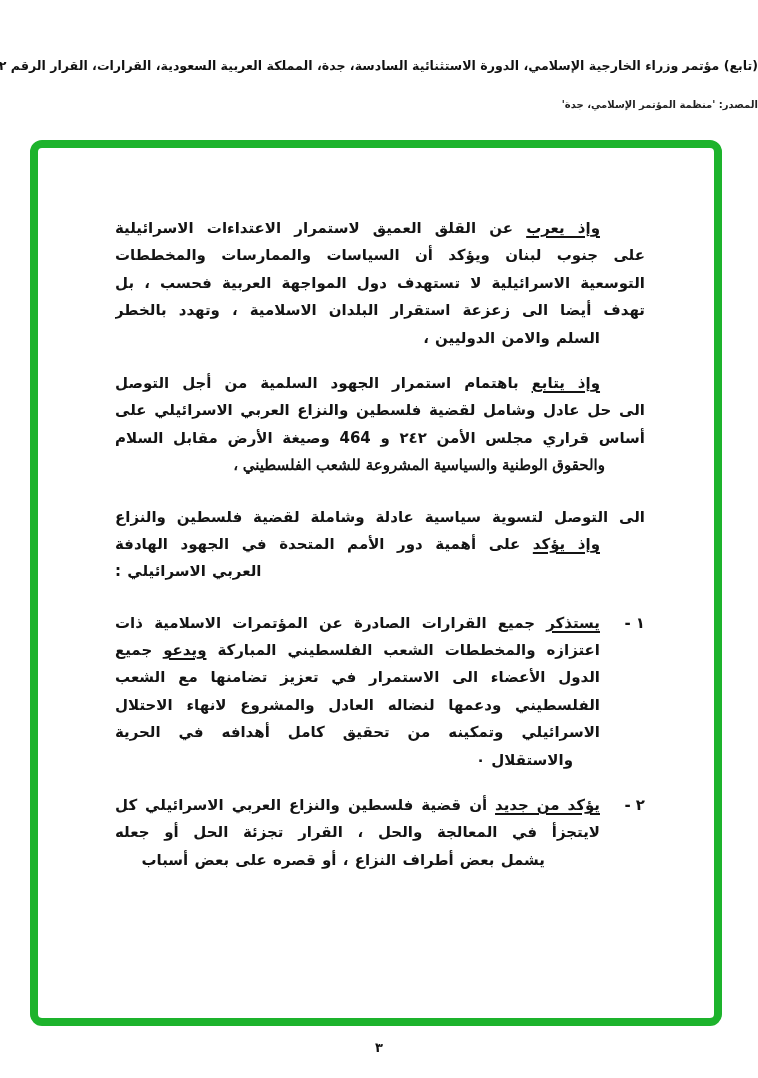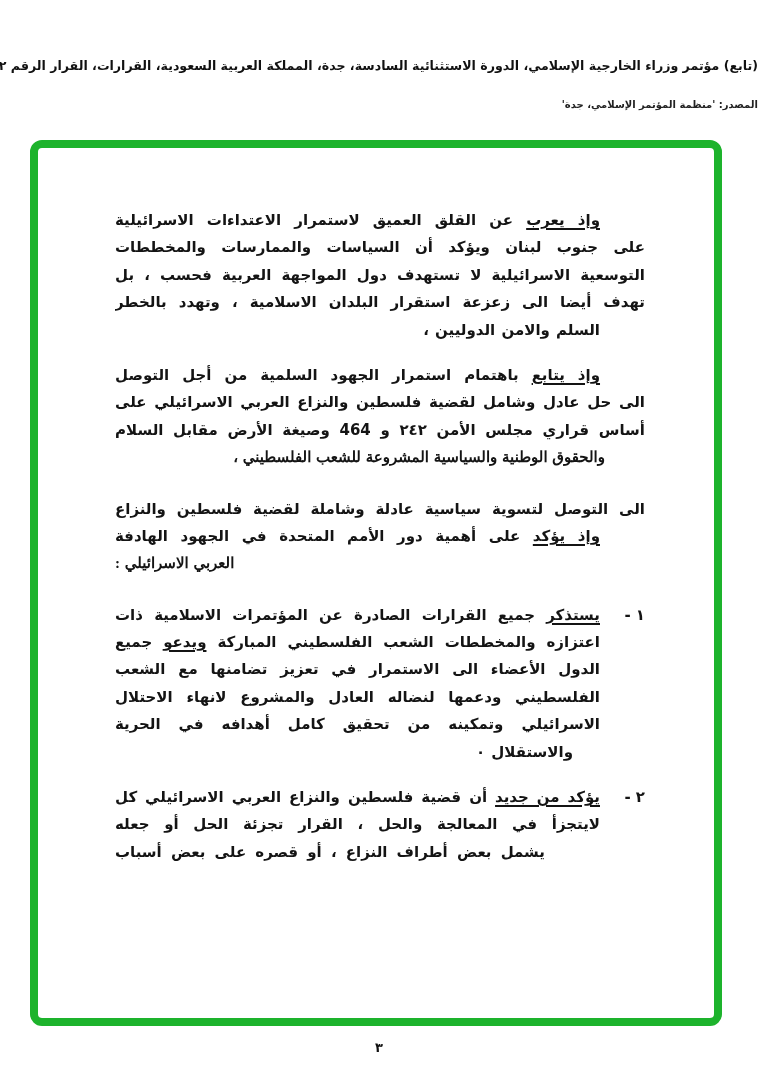--- a/index.html
+++ b/index.html
@@ -48,21 +48,21 @@
     height: 886px;
     border: 8px solid #1db32c;
     border-radius: 12px;
     box-sizing: border-box;
     background: #ffffff;
   }
   
   .doc {
     position: absolute;
     left: 38px;
-    top: 140px;
+    top: 148px;
     width: 676px;
     height: 870px;
     box-sizing: border-box;
     padding: 67px 69px 0 77px; 
     direction: rtl;
     color: #141414;
     font-weight: 700;
     font-size: 15px;
     overflow: hidden;
   }
@@ -72,22 +72,22 @@
   .line {
     direction: rtl;
     line-height: 27.4px;
     height: 27.4px;
     text-align: justify;
     text-align-last: justify;
     word-spacing: 1px;
     white-space: normal;
     overflow: hidden;
   }
-  .line.right { text-align-last: right; }
-  .line.left  { text-align: right;  text-align-last: left; font-family: Liberation Serif, serif;  }
+  .line.right { text-align: right; text-align-last: right; }
+  .line.left  { text-align: right;  text-align-last: left;  }
   .u { text-decoration: underline; text-underline-offset: 3px; text-decoration-thickness: 1.5px; }
   
   .item { display: flex; flex-direction: row; }
   .item .marker {
     flex: 0 0 45px;
     line-height: 27.4px;
     text-align: right;
     direction: rtl;
     font-weight: 700;
   }

